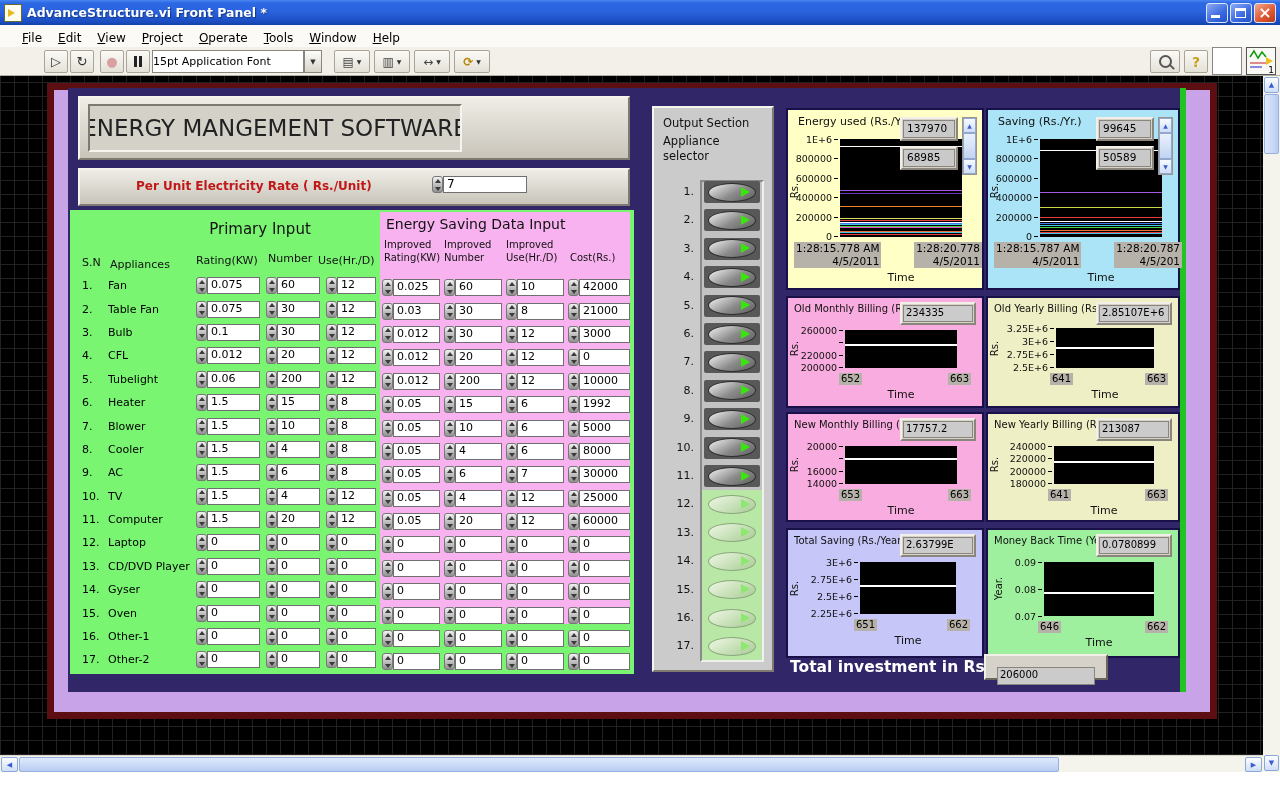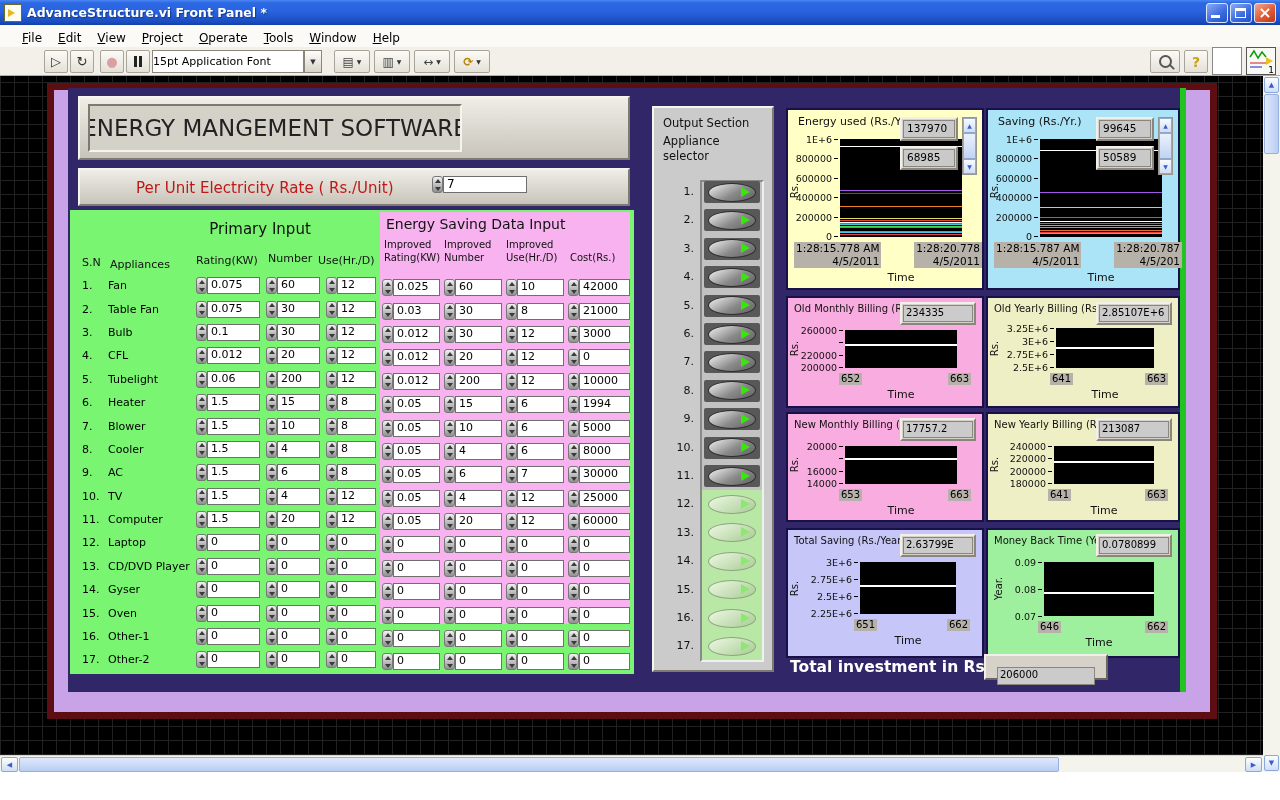--- a/index.html
+++ b/index.html
@@ -54,21 +54,21 @@
   .raised{border:2px solid;border-color:#f6f4ee #7e7a72 #7e7a72 #f6f4ee;box-sizing:border-box}
   .sunk{border:2px solid;border-color:#7e7a72 #f6f4ee #f6f4ee #7e7a72;box-sizing:border-box}
 
   
   .hbar{position:absolute;left:10px;top:8px;width:552px;height:64px;background:linear-gradient(#efede6,#c8c4ba)}
   .title-inset{position:absolute;left:8px;top:6px;width:374px;height:48px;background:#d4d1c9;display:flex;align-items:center;justify-content:center;
     font-size:23px;color:#222;white-space:nowrap;overflow:hidden}
   .dev{position:absolute;left:392px;top:5px;font-size:10.5px;line-height:13.5px;color:#111}
   .dev .l2{font-weight:bold;font-size:11.5px}
   .rbar{position:absolute;left:10px;top:80px;width:552px;height:38px;background:linear-gradient(#efede6,#c8c4ba)}
-  .rlabel{position:absolute;left:56px;top:9px;color:#c01818;font-weight:normal;font-size:15px;white-space:nowrap}
+  .rlabel{position:absolute;left:56px;top:9px;color:#c01818;font-weight:bold;font-size:12px;white-space:nowrap}
   .rctl{position:absolute;left:352px;top:6px;display:flex;height:22px}
   .rctl .inp{width:84px;font-size:12px}
 
   
   .ctl{display:flex;height:17px;flex:none}
   .spin{width:11px;display:flex;flex-direction:column;border:1px solid #777;border-radius:3px;background:linear-gradient(#f2f2f2,#909090);box-sizing:border-box;flex:none}
   .su,.sd{flex:1;position:relative}
   .su:after{content:"";position:absolute;left:1.5px;top:1.5px;border-left:3px solid transparent;border-right:3px solid transparent;border-bottom:4px solid #3a3a3a}
   .sd:after{content:"";position:absolute;left:1.5px;bottom:1.5px;border-left:3px solid transparent;border-right:3px solid transparent;border-top:4px solid #3a3a3a}
   .inp{flex:1;background:#fff;border:1px solid #6f6f6f;font-size:11px;line-height:14px;padding:0 0 0 3px;white-space:nowrap;overflow:hidden;box-sizing:border-box}
@@ -884,21 +884,21 @@
                     <div class="su"></div>
                     <div class="sd"></div>
                   </div>
                   <div class="inp">6</div>
                 </div>
                 <div class="ctl c4">
                   <div class="spin">
                     <div class="su"></div>
                     <div class="sd"></div>
                   </div>
-                  <div class="inp">1994</div>
+                  <div class="inp">1992</div>
                 </div>
               </div>
               <div class="srow">
                 <div class="ctl c1">
                   <div class="spin">
                     <div class="su"></div>
                     <div class="sd"></div>
                   </div>
                   <div class="inp">0.05</div>
                 </div>

